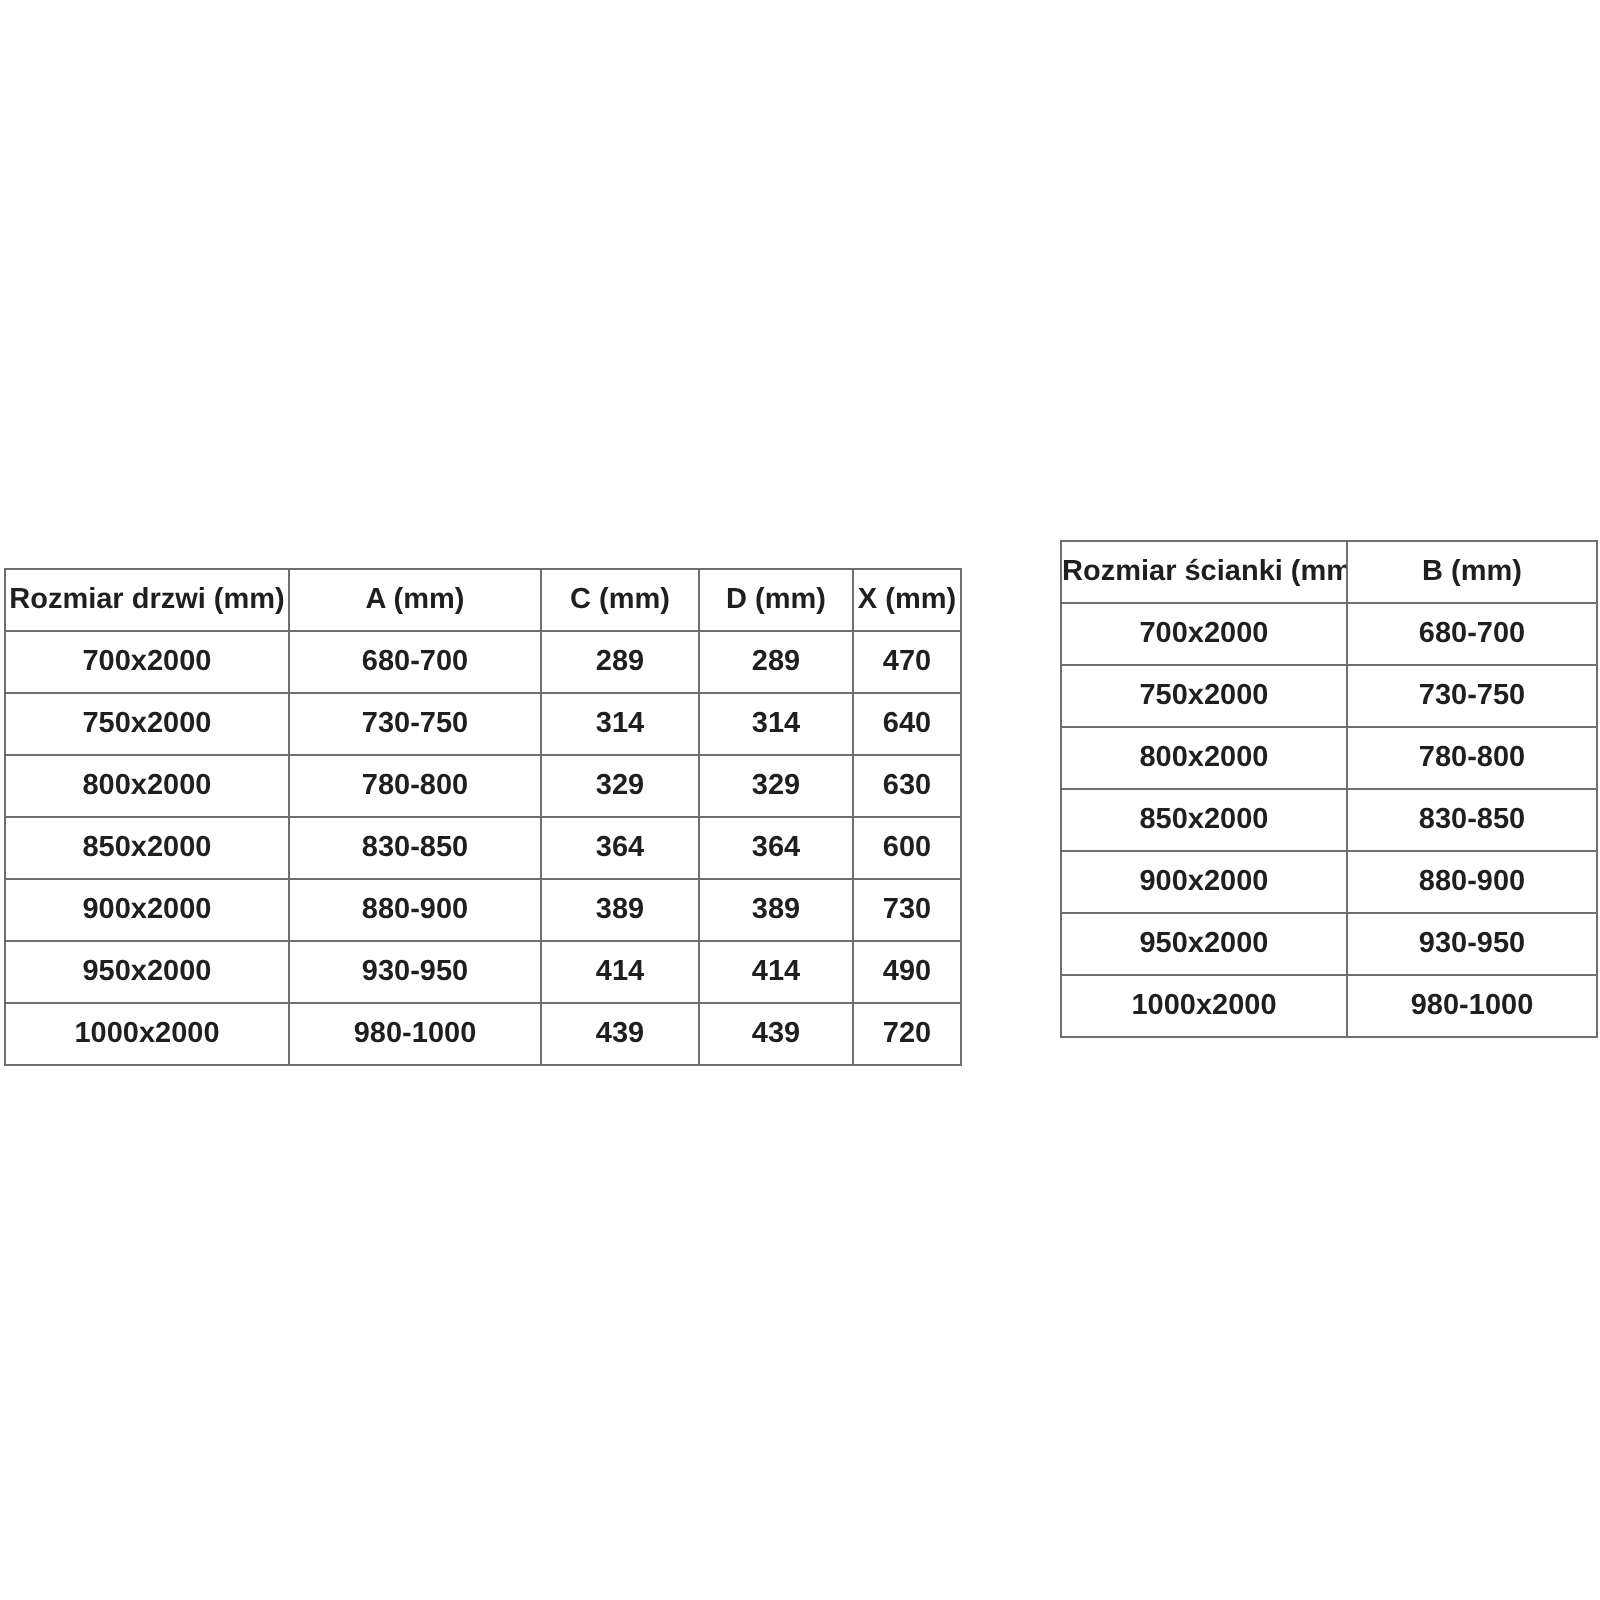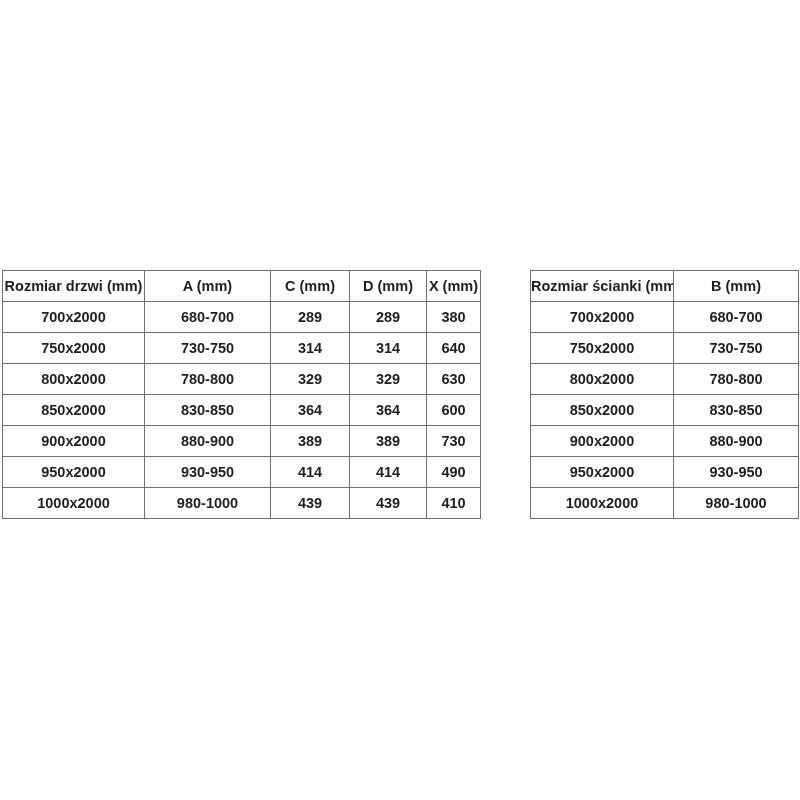--- a/index.html
+++ b/index.html
@@ -31,21 +31,21 @@
     font-size: 14.5px;
     line-height: 1;
     white-space: nowrap;
     overflow: hidden;
     font-weight: bold;
   }
   table.spec th {
     font-weight: bold;
   }
   #door-table {
-    top: 270px;
+    top: 284px;
     left: 2px;
     width: 478px;
   }
   #wall-table {
     top: 270px;
     left: 530px;
     width: 268px;
   }
 </style>
 </head>
@@ -69,21 +69,21 @@
           <th>D (mm)</th>
           <th>X (mm)</th>
         </tr>
       </thead>
       <tbody>
         <tr>
           <td>700x2000</td>
           <td>680-700</td>
           <td>289</td>
           <td>289</td>
-          <td>380</td>
+          <td>470</td>
         </tr>
         <tr>
           <td>750x2000</td>
           <td>730-750</td>
           <td>314</td>
           <td>314</td>
           <td>640</td>
         </tr>
         <tr>
           <td>800x2000</td>
@@ -111,21 +111,21 @@
           <td>930-950</td>
           <td>414</td>
           <td>414</td>
           <td>490</td>
         </tr>
         <tr>
           <td>1000x2000</td>
           <td>980-1000</td>
           <td>439</td>
           <td>439</td>
-          <td>410</td>
+          <td>720</td>
         </tr>
       </tbody>
     </table>
 
   <table id="wall-table" class="spec">
     <colgroup>
       <col style="width:143px">
       <col style="width:125px">
     </colgroup>
   <thead>

